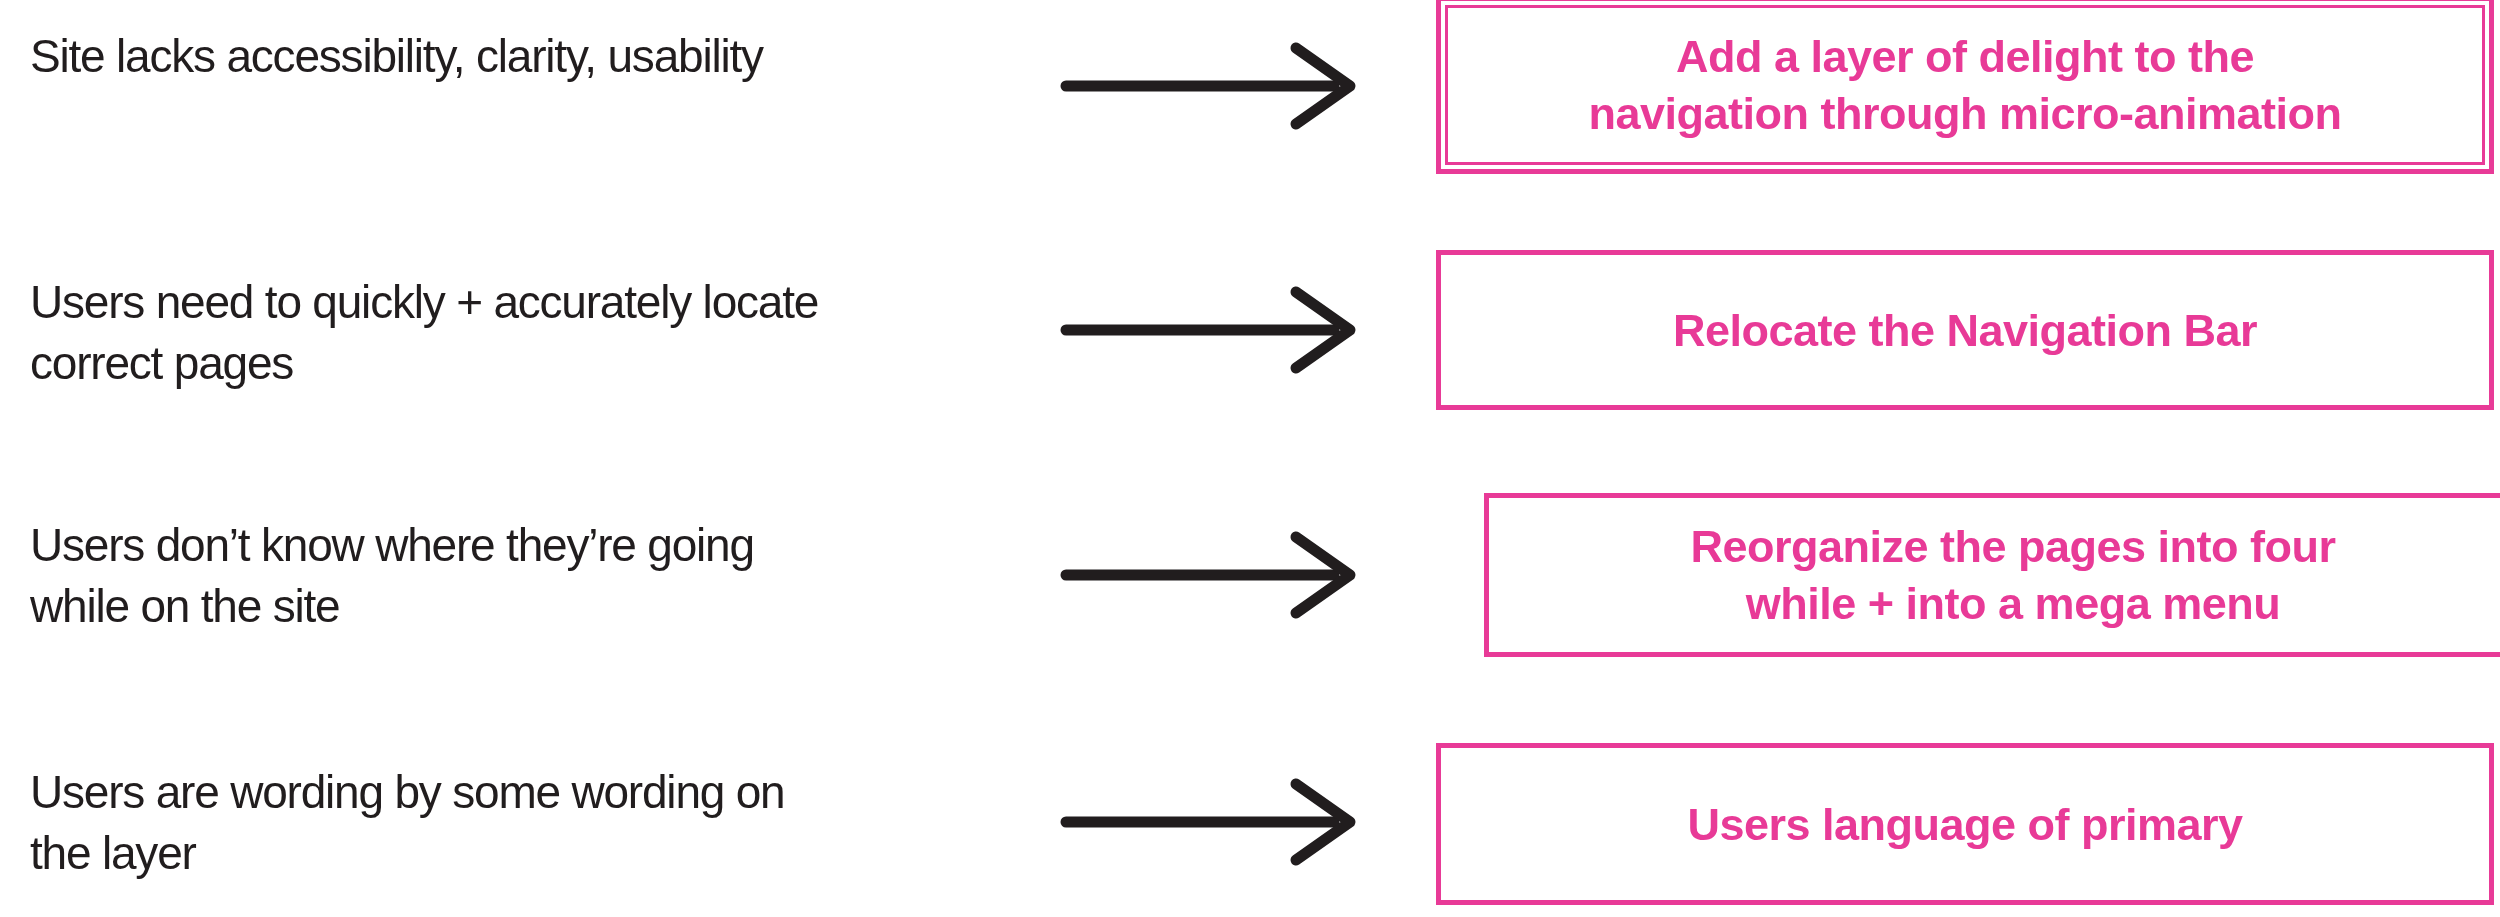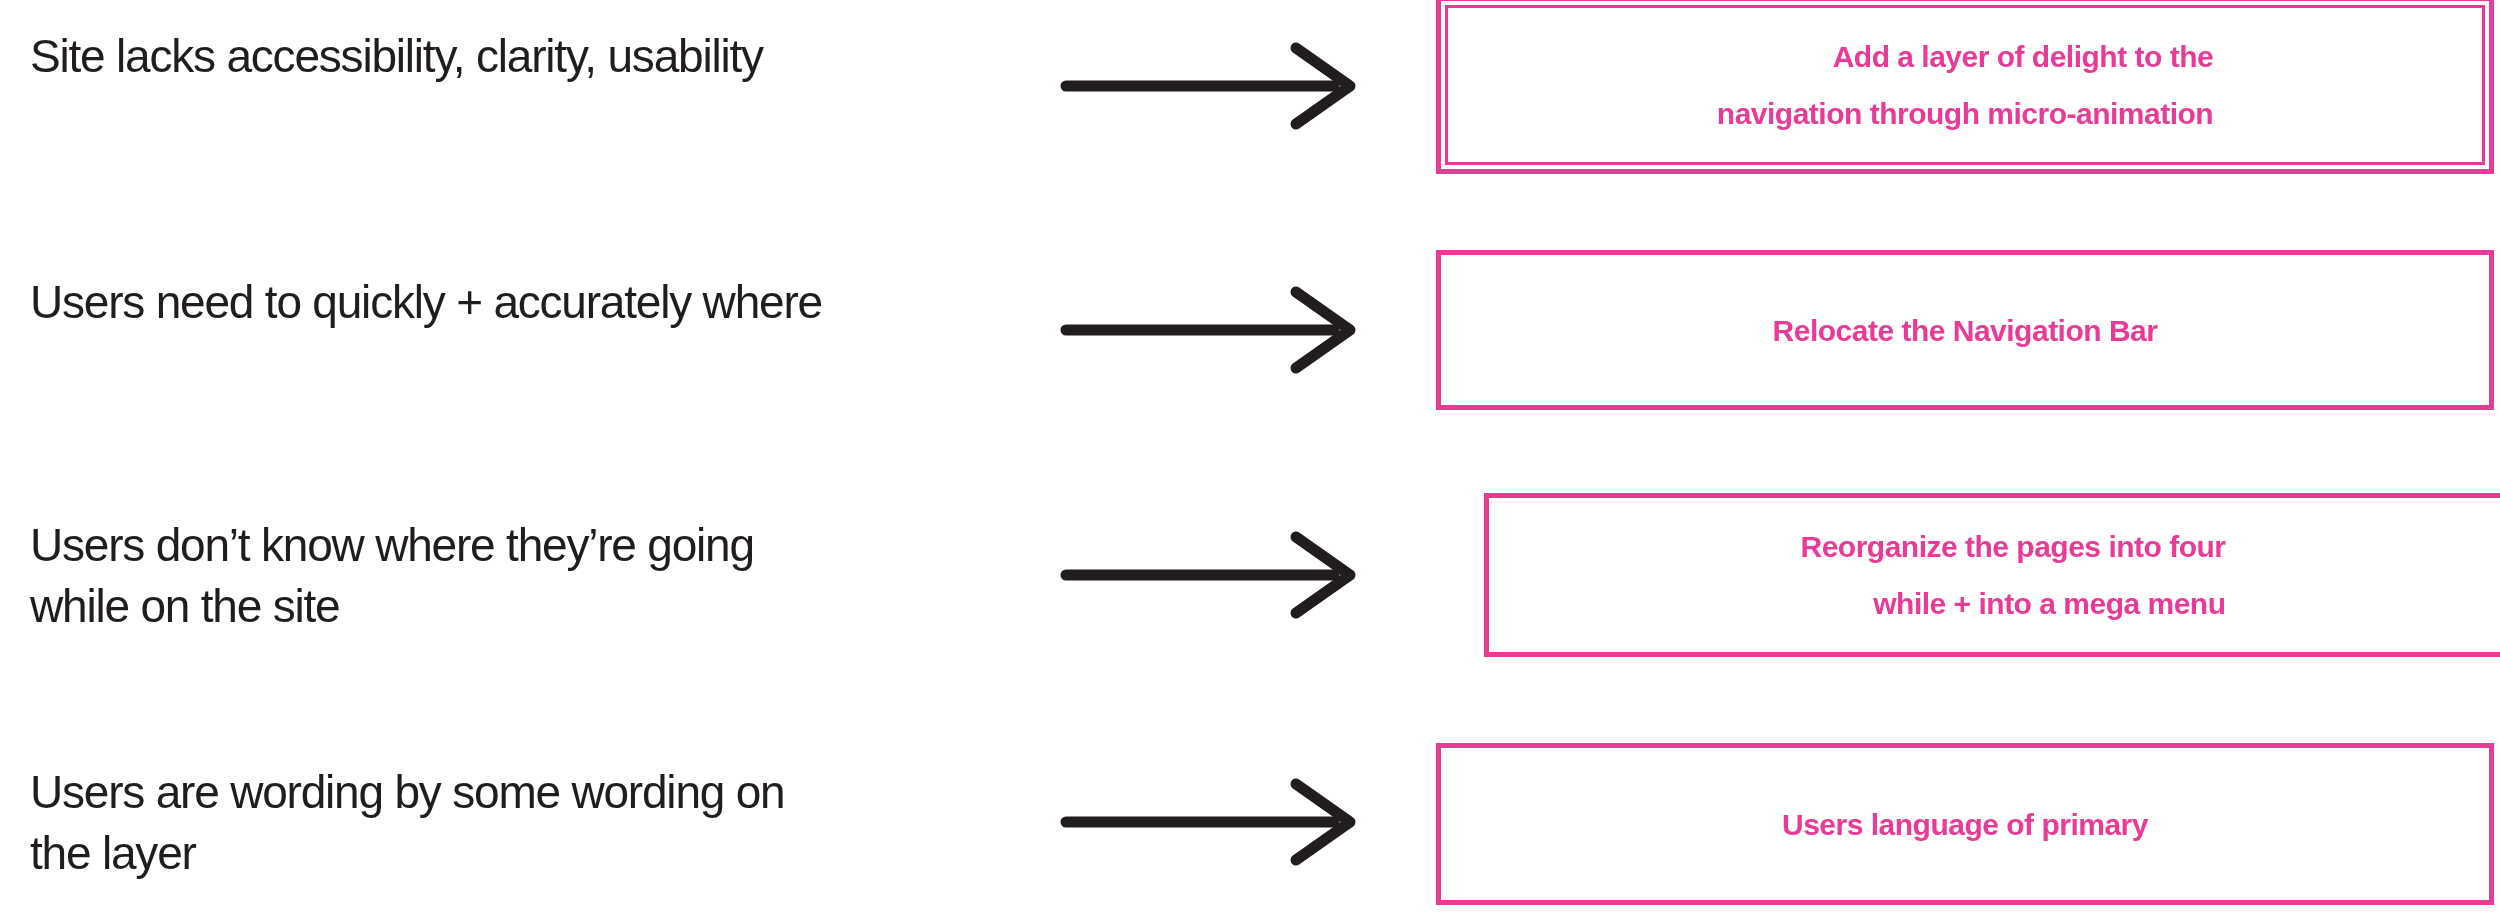--- a/index.html
+++ b/index.html
@@ -49,24 +49,23 @@
     border: 5px solid var(--accent, #e83a97);
     background: #ffffff;
     display: flex;
     align-items: center;
     justify-content: center;
     text-align: center;
   }
   .box .box-text {
     color: var(--accent, #e83a97);
     font-weight: bold;
-    font-size: 30px;
+    font-size: 45px;
     line-height: 57px;
     letter-spacing: -0.5px;
-    text-align: right;
   }
   .box .line { display: block; white-space: nowrap; }
 
   
   .box--double {
     padding: 4px;
     align-items: stretch;
     justify-content: stretch;
   }
   .box--double .inner {
@@ -98,21 +97,22 @@
         <div class="box-text">
           <span class="line">Add a layer of delight to the</span>
           <span class="line">navigation through micro-animation</span>
         </div>
       </div>
     </div>
   </div>
 
   <div class="row">
     <div class="problem" style="top: 272px;">
-      <span class="line">Users need to quickly + accurately where</span>
+      <span class="line">Users need to quickly + accurately locate</span>
+      <span class="line">correct pages</span>
     </div>
     <div class="arrow" style="top: 270px;">
       <svg viewBox="0 0 300 120" fill="none" stroke="currentColor" stroke-width="11" stroke-linecap="round" stroke-linejoin="round">
         <line x1="8" y1="60" x2="276" y2="60"></line>
         <polyline points="238,22 292,60 238,98"></polyline>
       </svg>
     </div>
     <div class="box" style="top: 250px; height: 160px;">
       <div class="box-text">
         <span class="line">Relocate the Navigation Bar</span>

